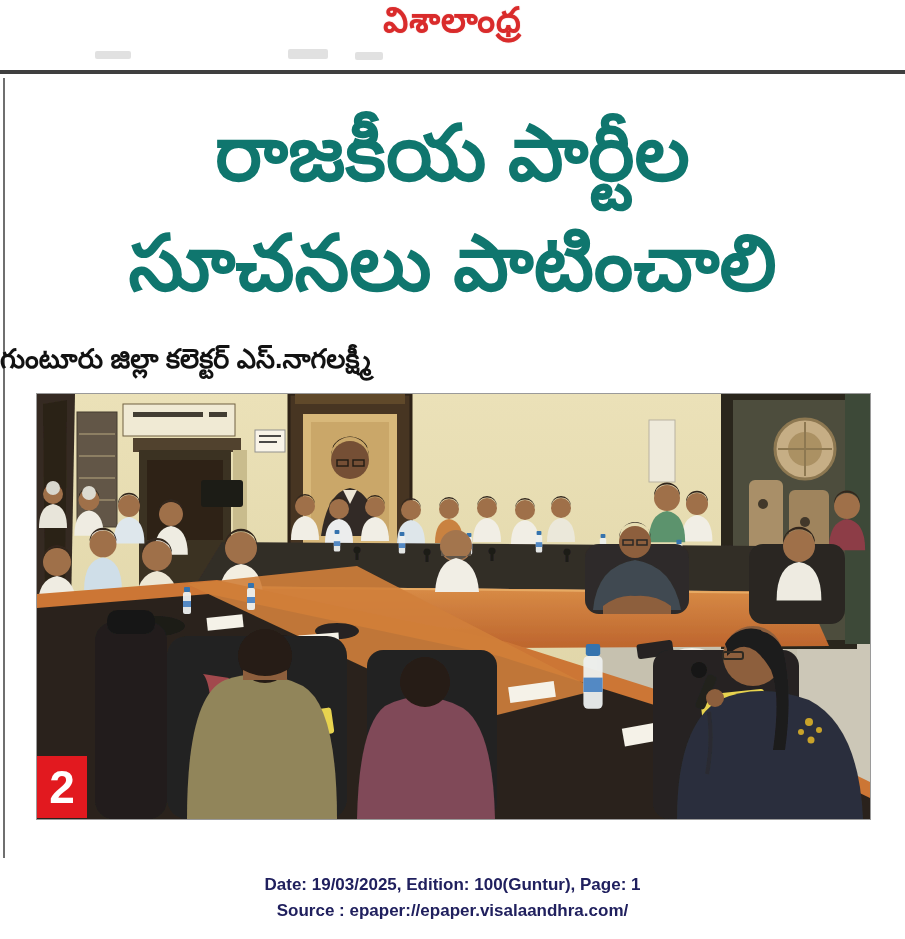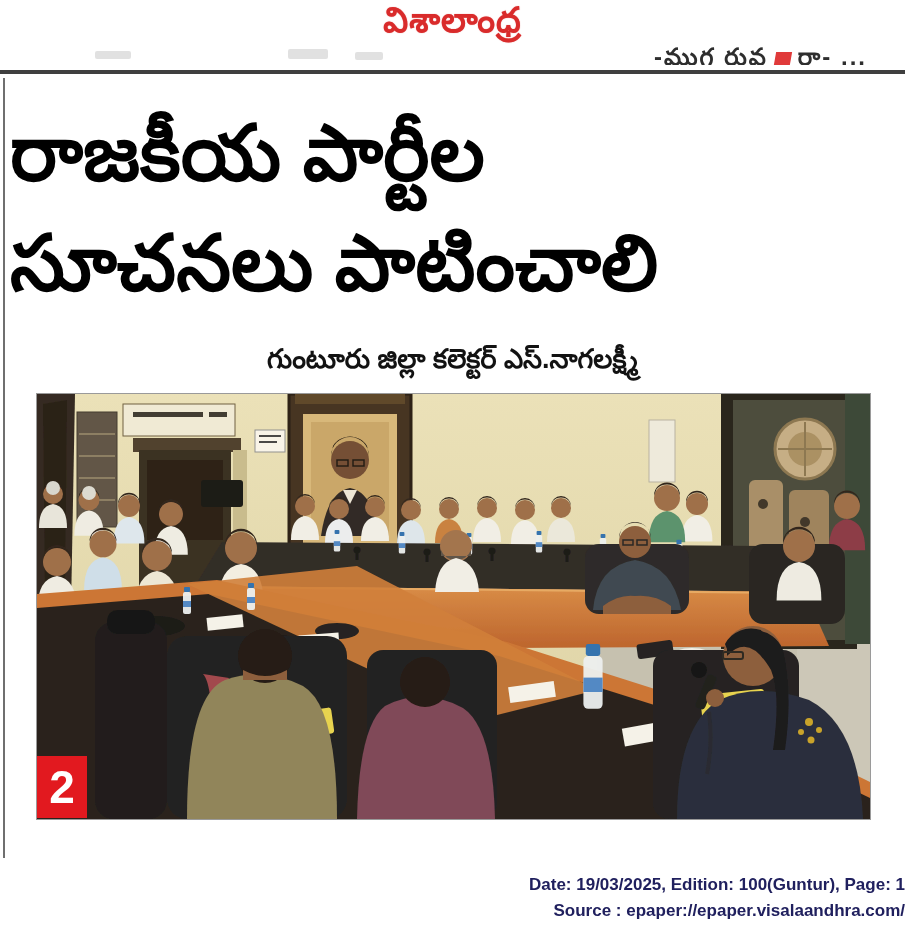--- a/index.html
+++ b/index.html
@@ -23,57 +23,54 @@
     letter-spacing:2px;
   }
   .strip-cropped .redmark{
     display:inline-block;width:16px;height:13px;background:#e03a3a;
     transform:skewX(-10deg);margin:0 7px;vertical-align:baseline;
   }
   .top-rule{position:absolute;top:70px;left:0;width:905px;height:4px;background:#3f3f3f;}
   .left-vline{position:absolute;top:78px;left:3px;width:2px;height:780px;background:#6f6f6f;}
   
   .headline{
-    position:absolute;left:10px;right:10px;text-align:left;
-    color:#000000;font-weight:700;
+    position:absolute;left:10px;right:10px;text-align:center;
+    color:#0f766e;font-weight:700;
   }
   .headline.l1{top:88px;font-size:78px;line-height:130px;}
   .headline.l2{top:204px;font-size:78px;line-height:118px;}
   .subheadline{
-    position:absolute;top:344px;left:0;width:100%;text-align:center;
+    position:absolute;top:344px;left:0;width:100%;text-align:left;
     color:#121212;font-weight:700;font-size:27px;
   }
   
   .photo{
     position:absolute;left:36px;top:393px;width:833px;height:425px;
     border:1px solid #9a9a9a;background:#e9e0b8;
   }
   .photo svg{display:block;}
   .badge{
     position:absolute;left:0;bottom:1px;width:50px;height:62px;
     background:#e2191f;color:#ffffff;display:flex;align-items:center;justify-content:center;
     font-size:46px;font-weight:700;
   }
   
-  .footer{position:absolute;top:872px;left:0;width:100%;text-align:right;
+  .footer{position:absolute;top:872px;left:0;width:100%;text-align:center;
     color:#20205e;font-weight:700;font-size:17px;line-height:26px;}
 </style>
 </head>
 <body>
 
 <div class="page">
 
   <div class="masthead">విశాలాంధ్ర</div>
 
   <div class="strip-frag" style="top:51px;left:95px;width:36px;height:8px;"></div>
   <div class="strip-frag" style="top:49px;left:288px;width:40px;height:10px;"></div>
   <div class="strip-frag" style="top:52px;left:355px;width:28px;height:8px;"></div>
-  <div class="strip-cropped">
-    <span>-ముగ రువ</span><span class="redmark"></span><span>రా- ...</span>
-  </div>
 
   <div class="top-rule"></div>
   <div class="left-vline"></div>
 
   <div class="headline l1">రాజకీయ పార్టీల</div>
   <div class="headline l2">సూచనలు పాటించాలి</div>
   <div class="subheadline">గుంటూరు జిల్లా కలెక్టర్ ఎస్.నాగలక్ష్మీ</div>
 
   <figure class="photo" style="margin:0;" role="img" aria-label="Officials seated around a U-shaped dark conference table in a meeting hall; the District Collector speaks into a microphone at right; an Ambedkar portrait hangs on the rear wall and an ornate tapestry on the right wall">
     <svg width="833" height="425" viewBox="0 0 833 425">

